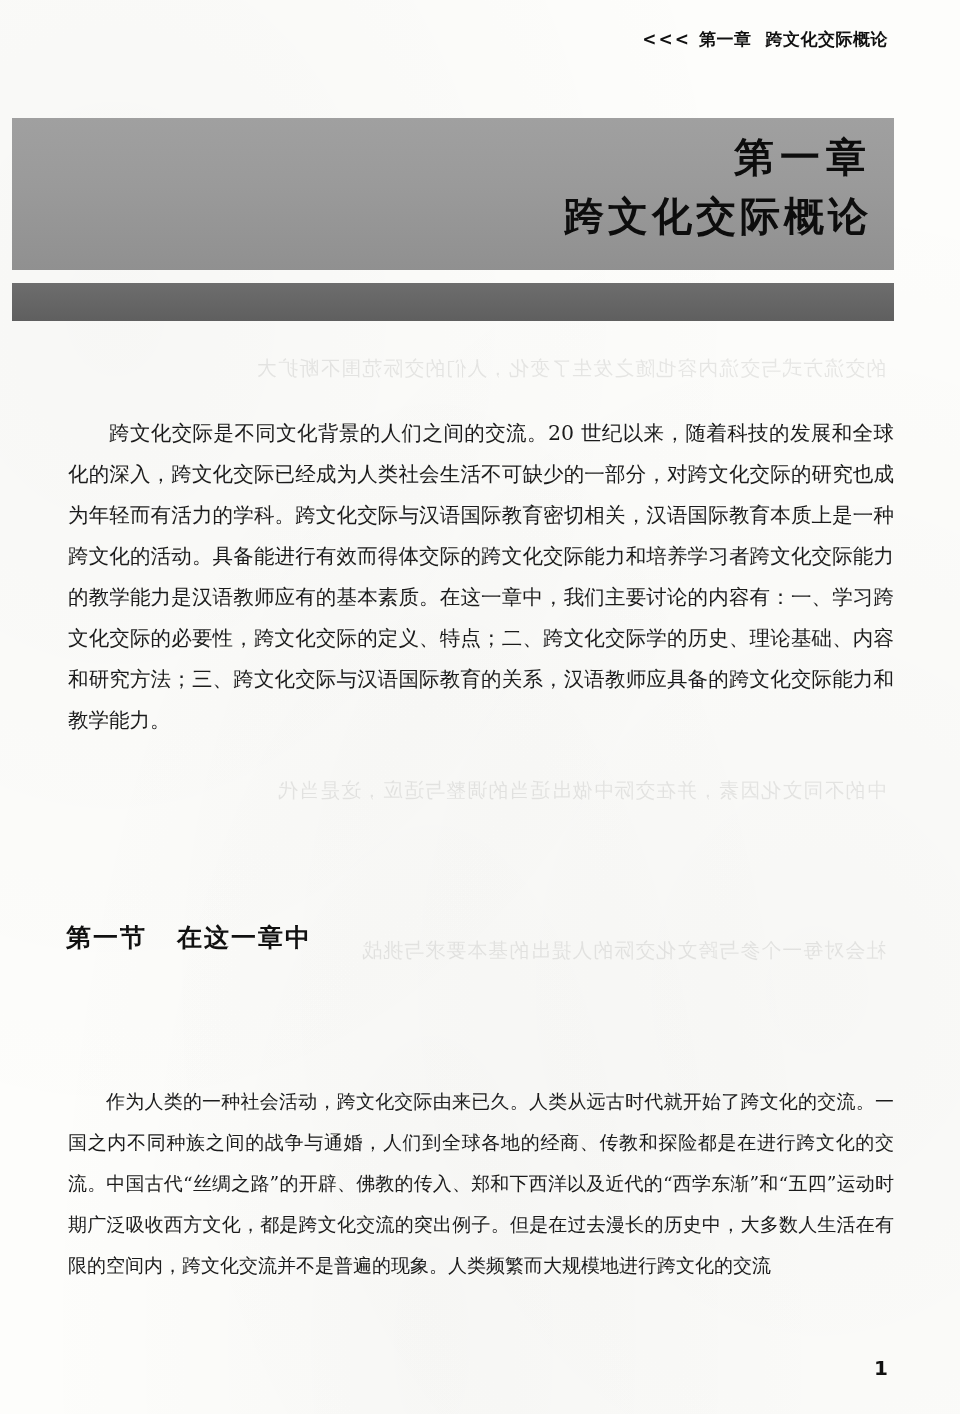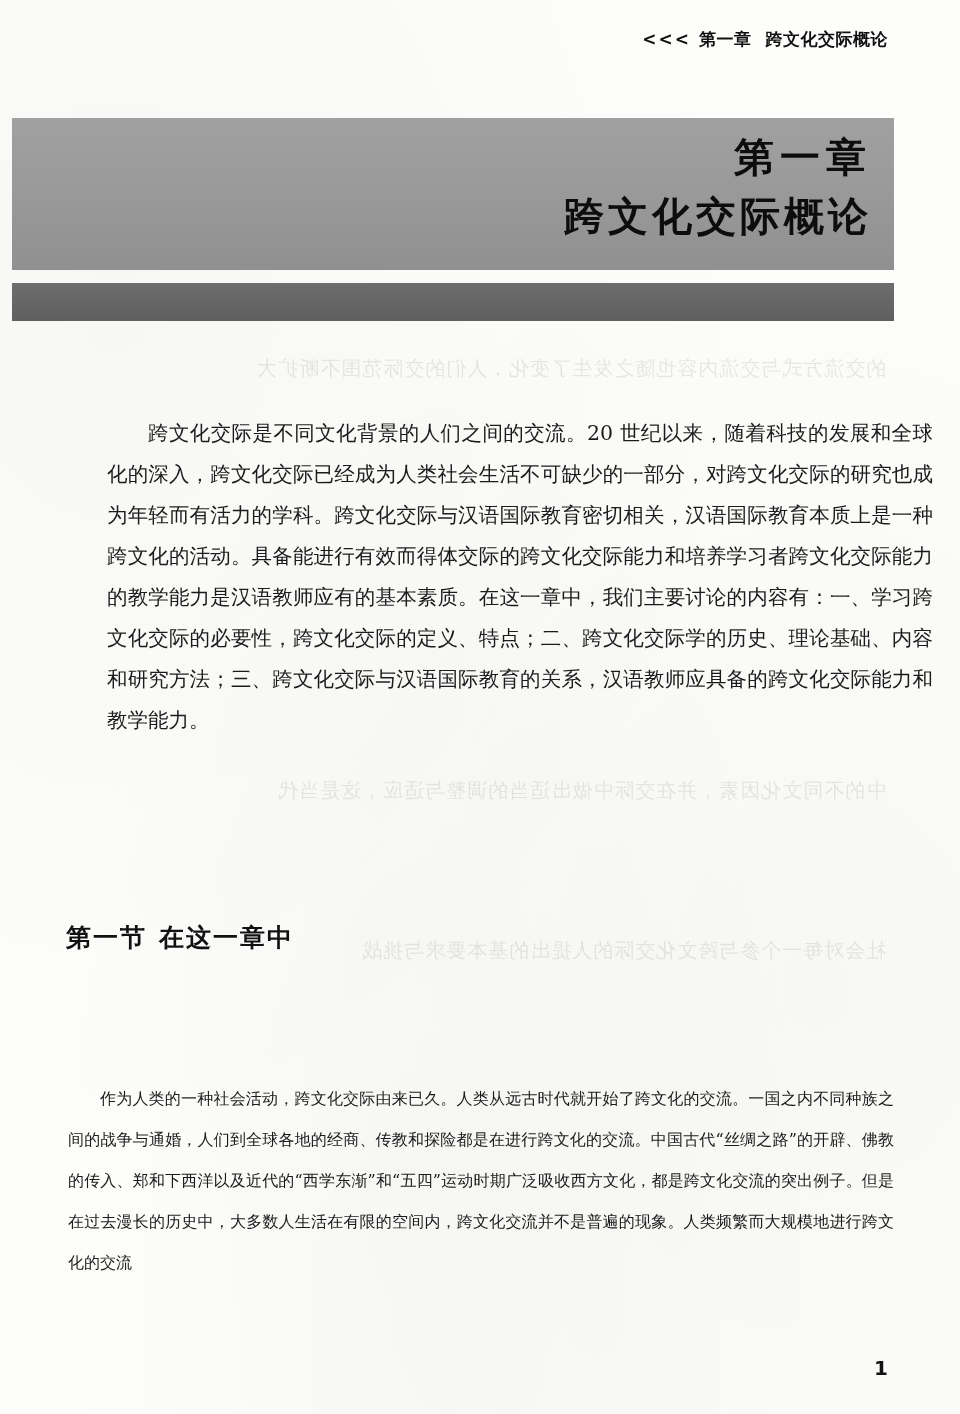--- a/index.html
+++ b/index.html
@@ -93,51 +93,50 @@
     position: absolute;
     left: 68px;
     top: 392px;
     width: 826px;
     font-size: 20.5px;
     line-height: 41px;
     text-align: justify;
     text-justify: inter-ideograph;
     text-indent: 2em;
     color: #1b1b1b;
-    margin-left: 39px;
   }
 
   .section-heading {
     position: absolute;
     left: 66px;
     top: 900px;
     font-size: 25px;
     font-weight: bold;
     letter-spacing: 2px;
     color: #111;
   }
-  .section-heading .sec-no { margin-right: 12px; }
+  .section-heading .sec-no { margin-right: 30px; }
 
   .sub-heading {
     position: absolute;
     left: 66px;
     top: 993px;
     font-size: 20px;
     font-weight: bold;
     letter-spacing: 1px;
     color: #111;
     font-family: "DejaVu Sans", "Liberation Sans", sans-serif;
   }
 
   .para2 {
     position: absolute;
     left: 68px;
     top: 1062px;
     width: 826px;
-    font-size: 16px;
+    font-size: 19px;
     line-height: 41px;
     text-align: justify;
     text-justify: inter-ideograph;
     text-indent: 2em;
     color: #1b1b1b;
   }
 
   .page-number {
     position: absolute;
     right: 72px;

